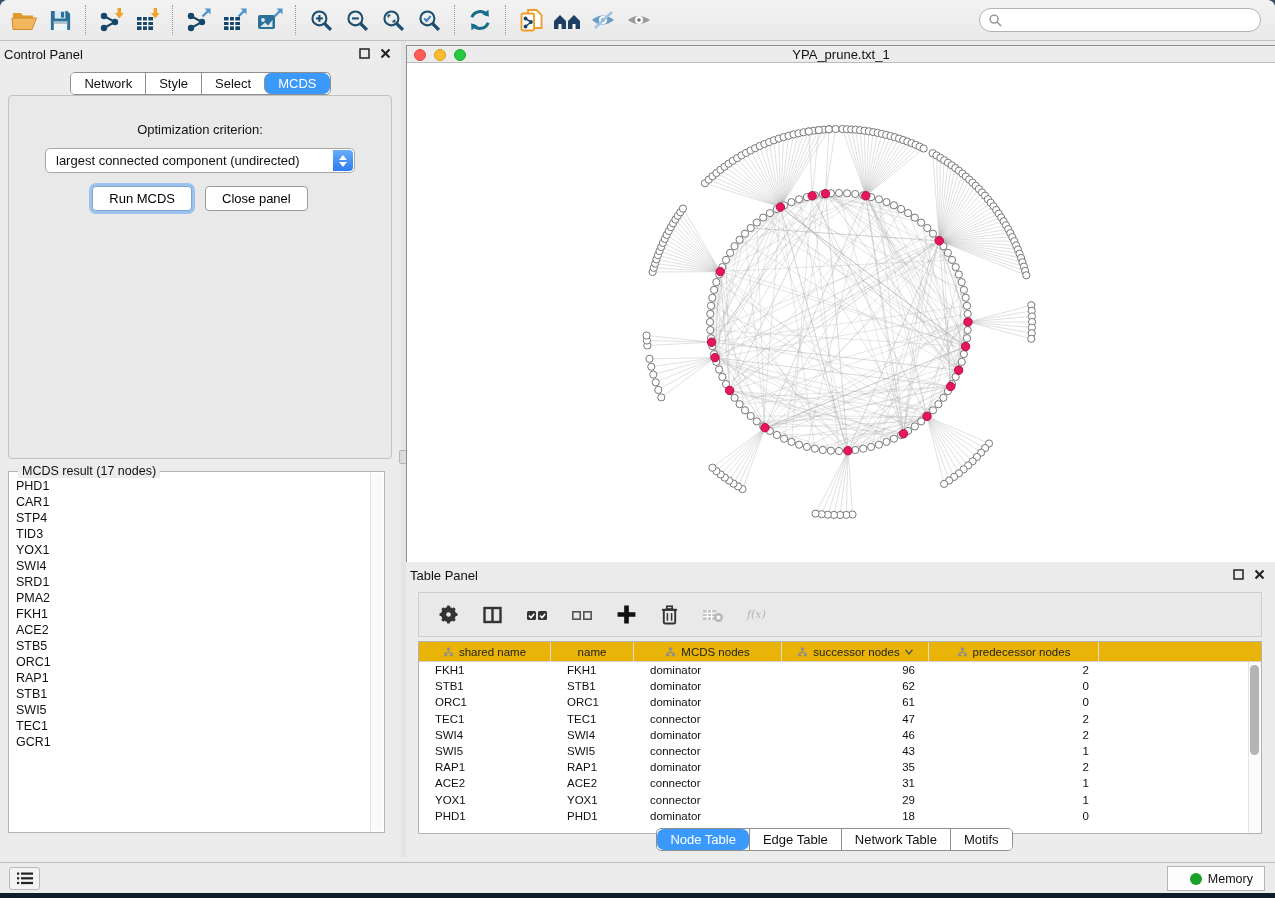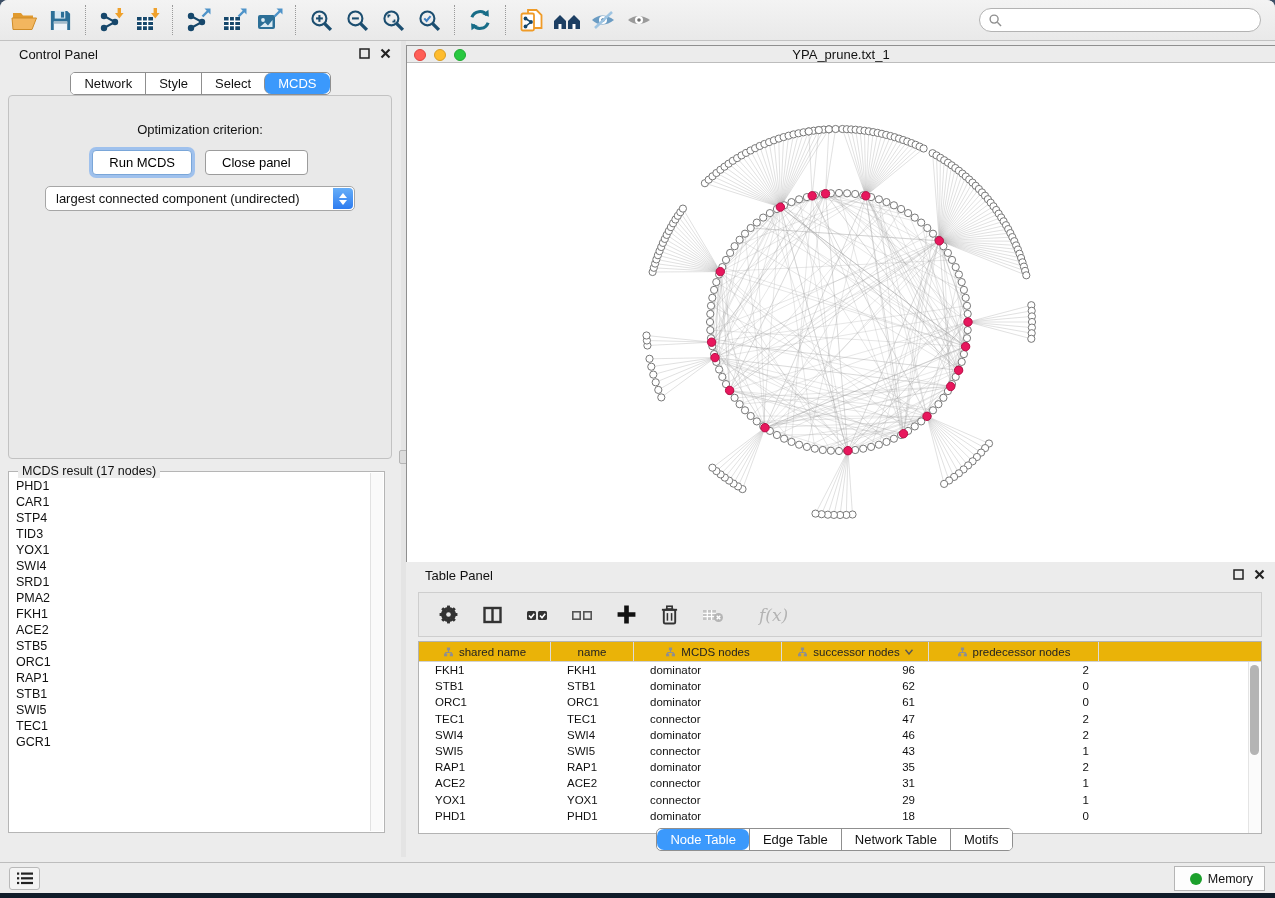--- a/index.html
+++ b/index.html
@@ -24,21 +24,21 @@
   .tsep { width:0; height:30px; border-left:1px dotted #9a9a9a; margin:0 7px; }
   #search-box {
     margin-left:auto; margin-right:14px; width:282px; height:24px;
     background:#fff; border:1px solid #b3b3b3; border-radius:12px;
     display:flex; align-items:center; padding-left:9px; gap:6px;
   }
   #search-box input { border:none; outline:none; background:transparent; flex:1; font-size:12px; font-family:"Liberation Sans",sans-serif; height:20px; }
   
   #control-panel { position:absolute; left:0; top:41px; width:401px; bottom:36px; background:#ececec; }
   .panel-head { position:relative; height:26px; }
-  .panel-title { position:absolute; left:19px; top:6px; font-size:13px; color:#111; }
+  .panel-title { position:absolute; left:4px; top:6px; font-size:13px; color:#111; }
   .win-icons { position:absolute; right:10px; top:7px; display:flex; gap:10px; align-items:center; }
   #ctl-tabs-row { position:absolute; left:0; right:0; top:31px; display:flex; justify-content:center; z-index:3; }
   .segbar { display:inline-flex; border:1px solid #8f8f8f; border-radius:5px; overflow:hidden; background:#fff; }
   .seg { padding:3px 13px; font-size:13px; color:#111; border-left:1px solid #8f8f8f; background:#fff; cursor:default; }
   .seg:first-child { border-left:none; }
   .seg.active { background:#3b99fc; color:#fff;border-radius:7px; }
   #opt-box {
     position:absolute; left:8px; right:9px; top:54px; height:364px;
     background:#e9e9e9; border:1px solid #c2c2c2; border-radius:4px;
   }
@@ -80,40 +80,40 @@
   .traffic { position:absolute; top:2.5px; width:12px; height:12px; border-radius:50%; }
   #net-title { position:absolute; left:0; right:0; top:1px; text-align:center; font-size:13px; color:#111; }
   #net-canvas { position:absolute; left:0; right:0; top:17px; bottom:0; overflow:hidden; background:#fff; }
   
   #table-panel { position:absolute; left:406px; right:0; top:562px; bottom:36px; background:#ececec; }
   #tp-toolbar {
     position:absolute; left:12px; right:13px; top:30px; height:45px;
     background:#e9e9e9; border:1px solid #cecece;
     display:flex; align-items:center; gap:23px; padding-left:19px;
   }
-  .fx { font-family:"DejaVu Serif", serif; font-style:italic; font-size:17px; color:#b3b3b3;margin-left:12px; }
+  .fx { font-family:"DejaVu Serif", serif; font-style:italic; font-size:11px; color:#b3b3b3; }
   #tp-table { position:absolute; left:12px; right:13px; top:79px; height:193px; background:#fff; border:1px solid #b3b3b3; overflow:hidden; }
   #thead, .trow { display:grid; grid-template-columns:132px 83px 148px 147px 170px 1fr; }
   #thead { height:20px; background:#eab308; border-bottom:1px solid #d2d2d2; font-size:11.5px; color:#222; }
   .hcell { display:flex; align-items:center; justify-content:center; gap:5px; border-right:1px solid #dcdcdc; height:100%; }
   .hcell:last-child { border-right:none; }
   .trow { height:16.2px; font-size:11.5px; align-items:center; }
   .cell { padding-left:16px; white-space:nowrap; overflow:hidden; }
   .num  { text-align:right; padding-right:14px; }
   .num2 { text-align:right; padding-right:10px; }
   #t-scroll { position:absolute; right:0; top:20px; bottom:0; width:13px; background:#fbfbfb; border-left:1px solid #e4e4e4; }
   #t-thumb { position:absolute; right:2px; top:3px; width:9px; height:90px; background:#b4b4b4; border-radius:5px; }
   #bottom-tabs-row { position:absolute; left:0; right:12px; bottom:6px; display:flex; justify-content:center; }
   
   #status-bar { position:absolute; left:0; right:0; bottom:0; height:31px; background:#ececec; border-top:1px solid #bdbdbd; }
   #list-btn { position:absolute; left:9px; top:4px; width:31px; height:23px; background:#f4f4f4; border:1px solid #b9b9b9; border-radius:3px; display:flex; align-items:center; justify-content:center; }
   #memory-btn {
     position:absolute; right:10px; top:3px; height:25px; background:#fdfdfd;
     border:1px solid #b5b5b5; border-radius:0; display:flex; align-items:center;
-    gap:6px; padding:0 11px 0 15px; font-size:12.5px;
+    gap:6px; padding:0 11px 0 22px; font-size:12.5px;
   }
   #memory-dot { width:12px; height:12px; border-radius:50%; background:#1ca02c; }
 </style>
 </head>
 <body>
 
 <div id="app">
 
   <div id="toolbar">
     <div class="tbtn">
@@ -282,30 +282,30 @@
     <div id="ctl-tabs-row">
         <div class="segbar" id="ctl-tabs">
           <div class="seg">Network</div>
           <div class="seg">Style</div>
           <div class="seg">Select</div>
           <div class="seg active">MCDS</div>
         </div>
       </div>
     <div id="opt-box">
       <div id="opt-label">Optimization criterion:</div>
-      <div id="opt-buttons">
-        <button class="btn focused">Run MCDS</button>
-        <button class="btn">Close panel</button>
-      </div>
       <div id="opt-select">
         <span>largest connected component (undirected)</span>
         <div id="opt-stepper">
           <div class="chev-up"></div>
             <div class="chev-dn"></div>
         </div>
+      </div>
+      <div id="opt-buttons">
+        <button class="btn focused">Run MCDS</button>
+        <button class="btn">Close panel</button>
       </div>
     </div>
     <div id="result-box">
       <div id="result-legend">MCDS result (17 nodes)</div>
       <ul id="result-list">
           <li>PHD1</li>
           <li>CAR1</li>
           <li>STP4</li>
           <li>TID3</li>
           <li>YOX1</li>

